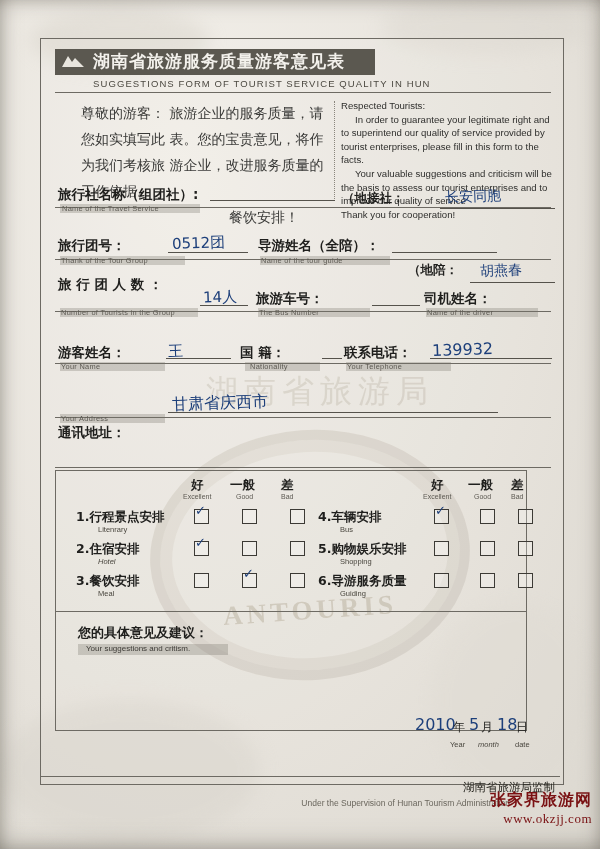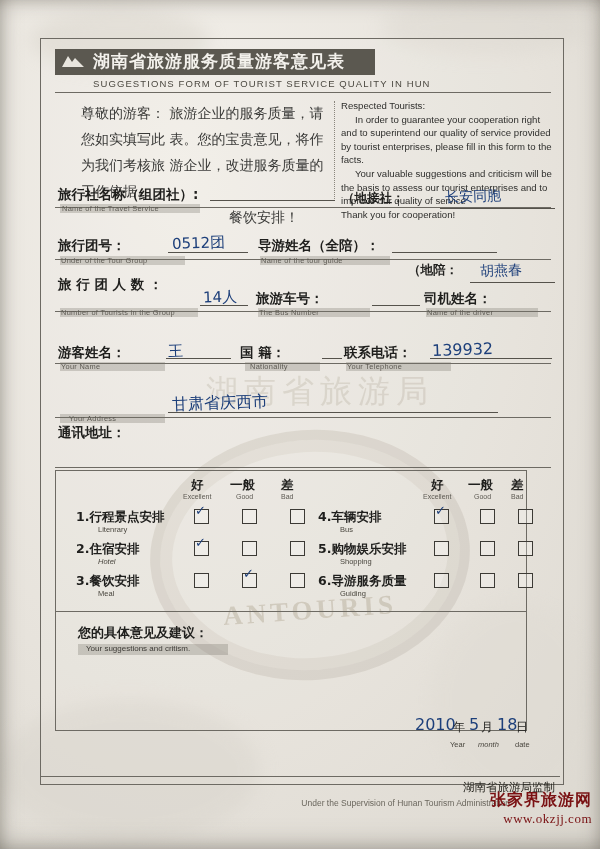--- a/index.html
+++ b/index.html
@@ -178,21 +178,21 @@
     <div class="intro-cn">
       <span>尊敬的游客：</span>
       <span>旅游企业的服务质量，请您如实填写此</span>
       <span>表。您的宝贵意见，将作为我们考核旅</span>
       <span>游企业，改进服务质量的工作依据。</span>
       <span class="rt">餐饮安排！</span>
     </div>
     <div class="intro-divider"></div>
     <div class="intro-en">
       <div>Respected Tourists:</div>
-      <div class="ind">In order to guarantee your cooperation right and to superintend our quality of service provided by tourist enterprises, please fill in this form to the facts.</div>
+      <div class="ind">In order to guarantee your legitimate right and to superintend our quality of service provided by tourist enterprises, please fill in this form to the facts.</div>
       <div class="ind">Your valuable suggestions and criticism will be the basis to assess our tourist enterprises and to improve our quality of service</div>
       <div>Thank you for cooperation!</div>
     </div>
 
     <div class="hr" style="top:168px;"></div>
     <div class="hr" style="top:220px;"></div>
     <div class="hr" style="top:272px;"></div>
     <div class="hr" style="top:324px;"></div>
     <div class="hr" style="top:378px;"></div>
     <div class="hr" style="top:428px;"></div>
@@ -202,21 +202,21 @@
   <div class="subbox" style="left:60px;top:204px;width:140px;"></div>
   <div class="sub" style="left:62px;top:204px;">Name    of    the    Travel    Service</div>
   <div class="wline" style="left:210px;top:200px;width:125px;"></div>
 
   <div class="lbl" style="left:342px;top:190px;font-size:12.5px;">（地接社：</div>
   <div class="wline" style="left:440px;top:208px;width:115px;"></div>
   <div class="hand" style="left:445px;top:188px;font-size:14px;">长安同胞</div>
 
   <div class="lbl" style="left:58px;top:237px;">旅行团号：</div>
   <div class="subbox" style="left:60px;top:256px;width:125px;"></div>
-  <div class="sub" style="left:61px;top:256px;">Under  of  the  Tour  Group</div>
+  <div class="sub" style="left:61px;top:256px;">Thank  of  the  Tour  Group</div>
   <div class="wline" style="left:168px;top:252px;width:80px;"></div>
   <div class="hand" style="left:172px;top:234px;">0512团</div>
 
   <div class="lbl" style="left:258px;top:237px;">导游姓名（全陪）：</div>
   <div class="subbox" style="left:260px;top:256px;width:130px;"></div>
   <div class="sub" style="left:261px;top:256px;">Name    of    the    tour    guide</div>
   <div class="wline" style="left:392px;top:252px;width:105px;"></div>
 
   <div class="lbl" style="left:408px;top:262px;font-size:12.5px;">（地陪：</div>
   <div class="wline" style="left:470px;top:282px;width:85px;"></div>
@@ -249,21 +249,21 @@
   <div class="wline" style="left:322px;top:358px;width:20px;"></div>
 
   <div class="lbl" style="left:344px;top:344px;">联系电话：</div>
   <div class="subbox" style="left:346px;top:362px;width:105px;"></div>
   <div class="sub" style="left:347px;top:362px;">Your        Telephone</div>
   <div class="wline" style="left:430px;top:358px;width:122px;"></div>
   <div class="hand" style="left:432px;top:340px;font-size:16px;">139932</div>
 
   <div class="lbl" style="left:58px;top:396px;margin-top:28px;">通讯地址：</div>
   <div class="subbox" style="left:60px;top:414px;width:105px;"></div>
-  <div class="sub" style="left:61px;top:414px;margin-left:8px;">Your        Address</div>
+  <div class="sub" style="left:61px;top:414px;">Your        Address</div>
   <div class="wline" style="left:168px;top:412px;width:330px;"></div>
   <div class="hand" style="left:172px;top:393px;font-size:16px;">甘肃省庆西市</div>
 
   <div class="ctable">
 
     <div class="chead" style="left:135px;top:6px;">好</div>
     <div class="chead-sub" style="left:127px;top:22px;">Excellent</div>
     <div class="chead" style="left:174px;top:6px;">一般</div>
     <div class="chead-sub" style="left:180px;top:22px;">Good</div>
     <div class="chead" style="left:225px;top:6px;">差</div>

